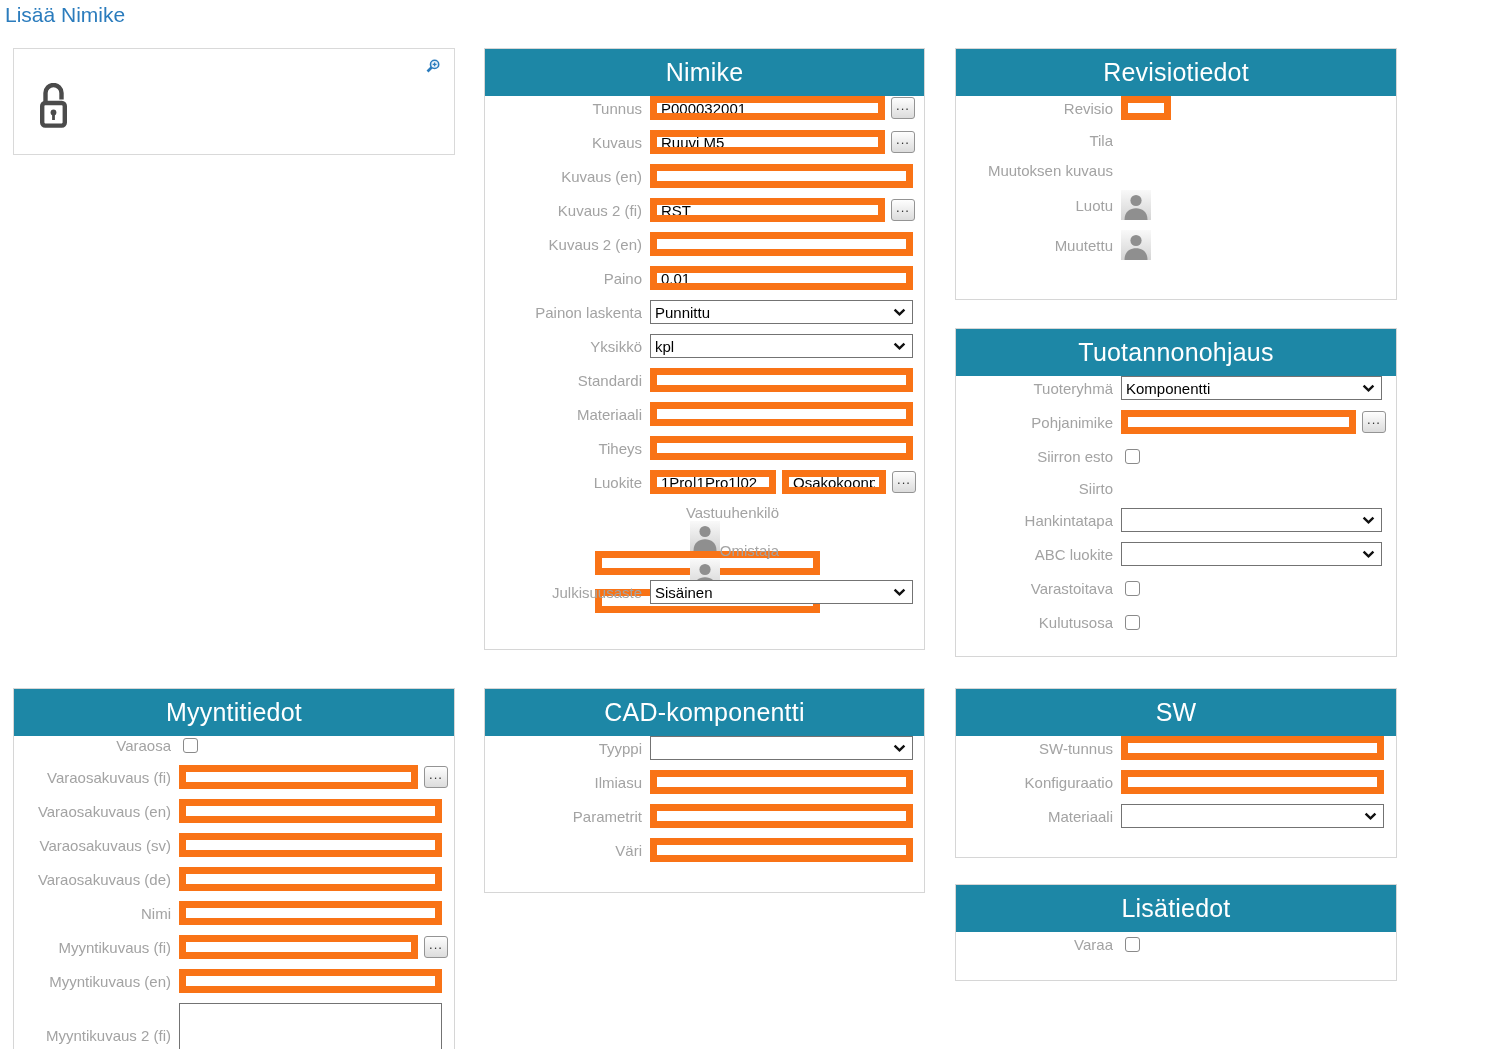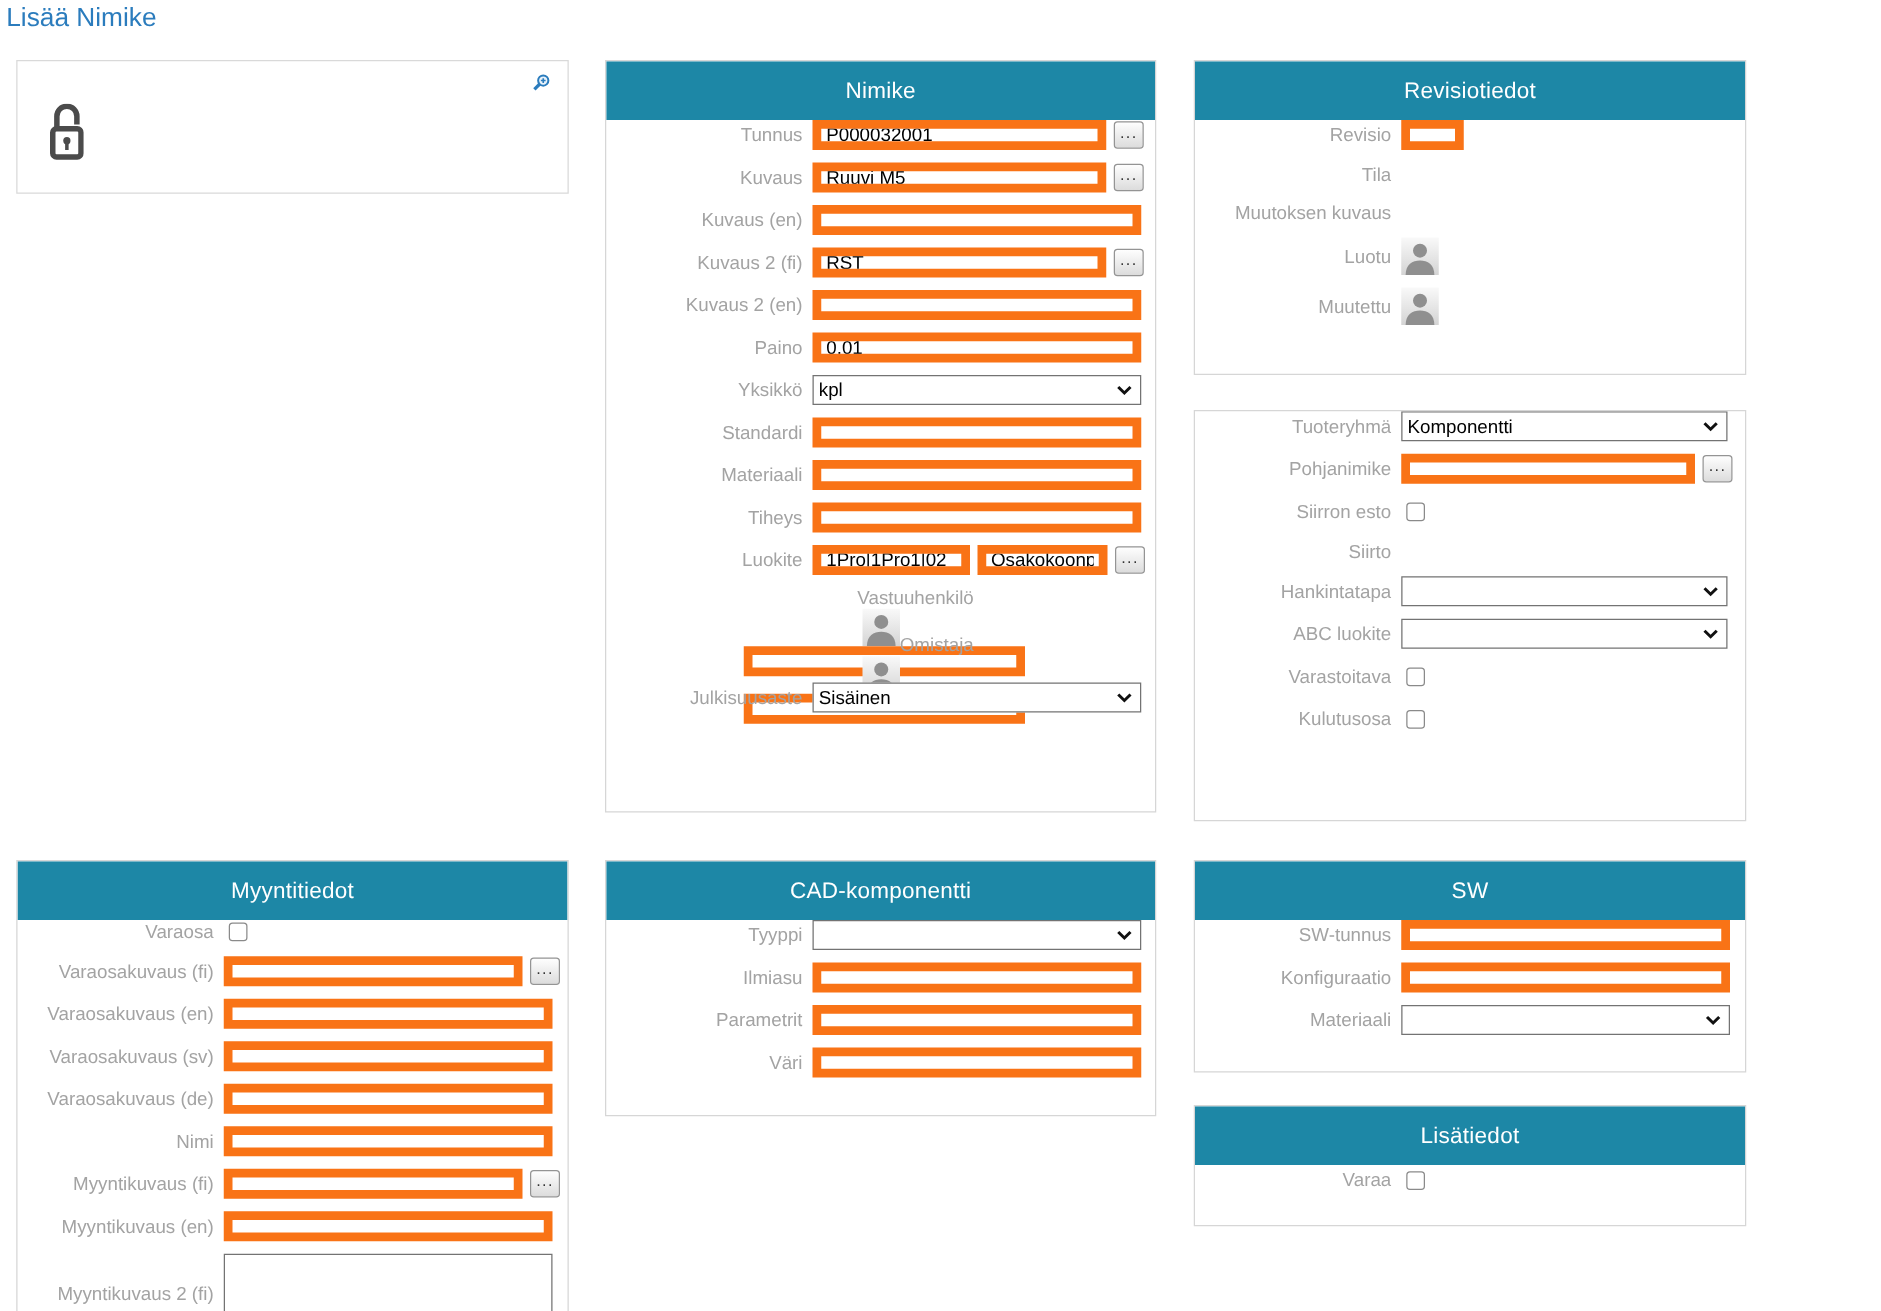--- a/index.html
+++ b/index.html
@@ -3,21 +3,21 @@
 <meta charset="utf-8">
 <style>
   html,body{margin:0;padding:0;background:#fff;}
   body{width:1505px;height:1049px;overflow:hidden;font-family:"Liberation Sans",sans-serif;}
   #app{position:relative;width:1505px;height:1049px;background:#fff;}
 
   .page-title{position:absolute;left:5px;top:3px;font-size:21px;color:#2b7cbd;font-weight:400;}
 
   .panel{position:absolute;border:1px solid #d6d6d6;background:#fff;box-sizing:border-box;overflow:hidden;}
   .panel-header{height:47px;background:#1d87a6;color:#fff;display:flex;align-items:center;justify-content:center;
-    font-size:18px;font-weight:300;letter-spacing:.2px;}
+    font-size:25px;font-weight:300;letter-spacing:.2px;}
   .panel-body{}
 
   .row{display:flex;align-items:center;height:24px;margin-bottom:10px;}
   .row-sm{height:19px;}
   .row-lbl{height:20px;}
   .row-person{height:30px;margin-bottom:10px;}
   .row-person-n{height:30px;margin-bottom:8px;flex-direction:column;}
   .row-ta{height:64px;align-items:center;}
   .gap-top{margin-top:8px;}
 
@@ -112,20 +112,31 @@
       </div>
       <div class="row">
         <span class="lbl">Kuvaus 2 (en)</span>
         <input class="txt w263" value="" style="">
       </div>
       <div class="row">
         <span class="lbl">Paino</span>
         <input class="txt w263" value="0.01" style="">
       </div>
       <div class="row">
+        <span class="lbl">Painon laskenta</span>
+        <div class="select w263">
+          <span class="selval">Punnittu</span>
+          <span class="chev">
+              <svg width="13" height="9" viewBox="0 0 13 9">
+                <path d="M1.6 1.6 L6.5 6.4 L11.4 1.6" fill="none" stroke="#111" stroke-width="2.4"></path>
+              </svg>
+            </span>
+        </div>
+      </div>
+      <div class="row">
         <span class="lbl">Yksikkö</span>
         <div class="select w263">
           <span class="selval">kpl</span>
           <span class="chev">
               <svg width="13" height="9" viewBox="0 0 13 9">
                 <path d="M1.6 1.6 L6.5 6.4 L11.4 1.6" fill="none" stroke="#111" stroke-width="2.4"></path>
               </svg>
             </span>
         </div>
       </div>
@@ -209,20 +220,21 @@
             <svg width="30" height="30" viewBox="0 0 30 30">
               <circle cx="15" cy="10.5" r="5.6" fill="#8f8f8f"></circle>
               <path d="M3.5 30 C3.5 21.5 9 18.3 15 18.3 C21 18.3 26.5 21.5 26.5 30 Z" fill="#8f8f8f"></path>
             </svg>
           </span>
       </div>
     </div>
   </div>
 
   <div class="panel p-tuotanto">
+    <div class="panel-header">Tuotannonohjaus</div>
     <div class="panel-body">
       <div class="row">
         <span class="lbl">Tuoteryhmä</span>
         <div class="select w261">
           <span class="selval">Komponentti</span>
           <span class="chev">
               <svg width="13" height="9" viewBox="0 0 13 9">
                 <path d="M1.6 1.6 L6.5 6.4 L11.4 1.6" fill="none" stroke="#111" stroke-width="2.4"></path>
               </svg>
             </span>

